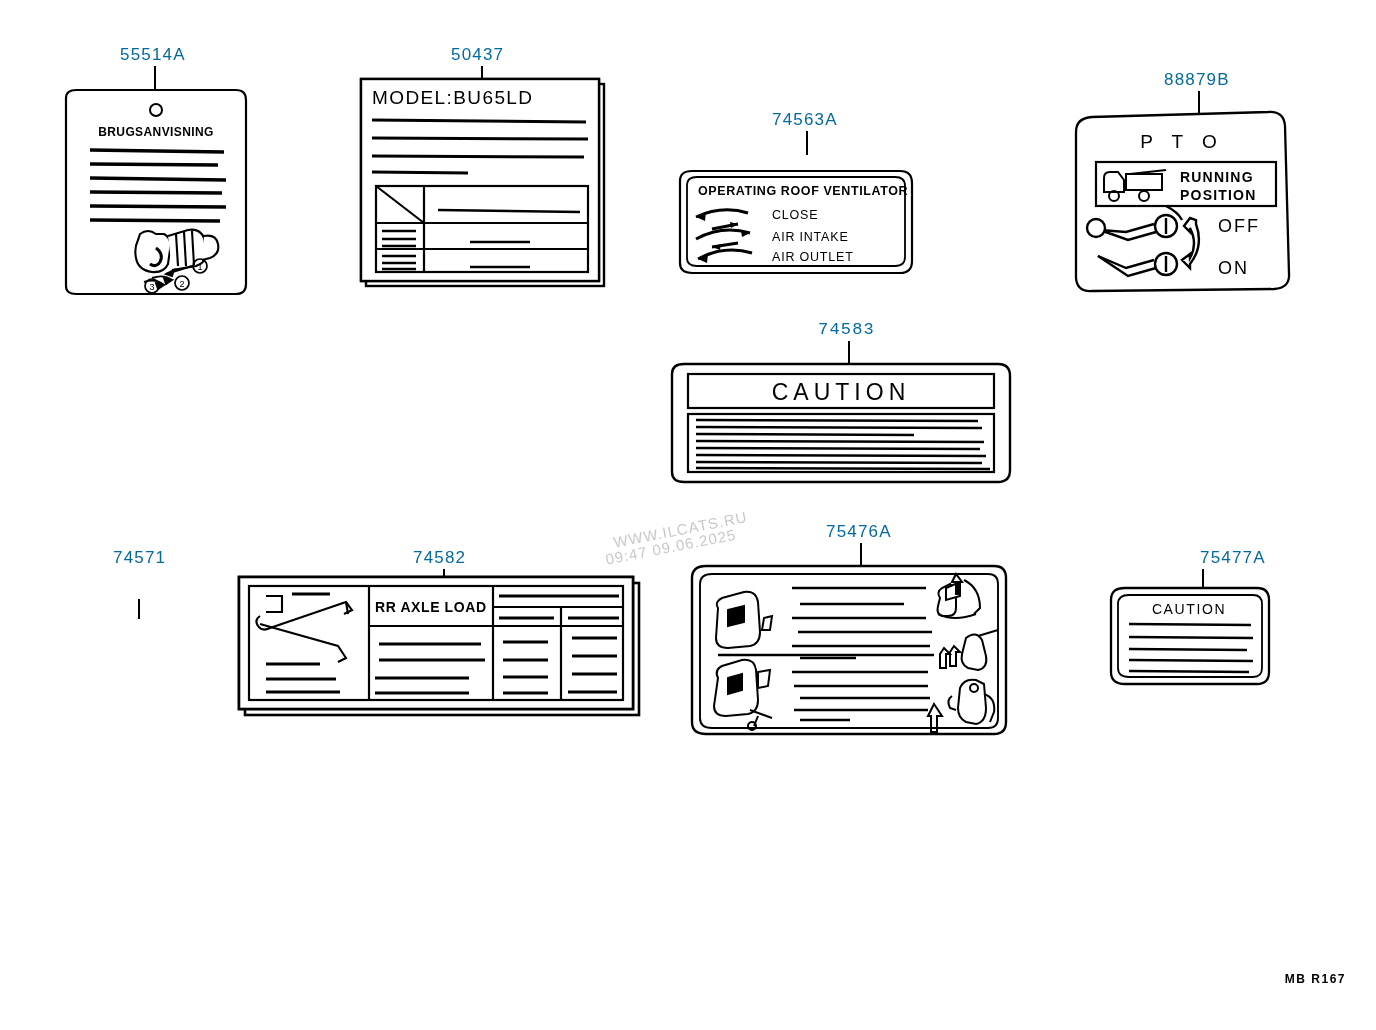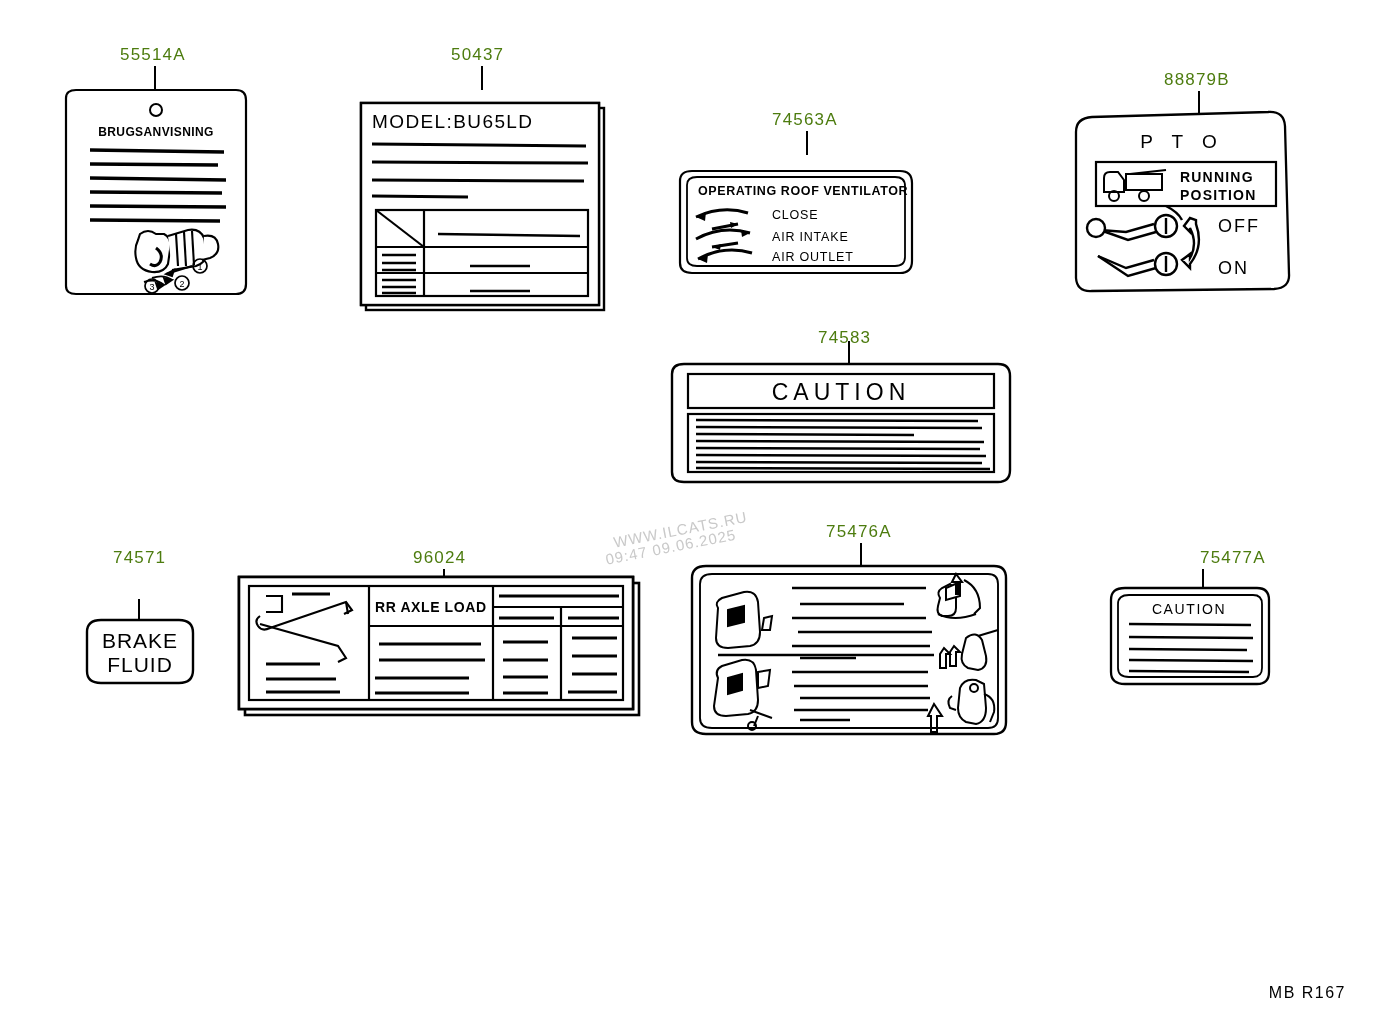--- a/index.html
+++ b/index.html
@@ -1,28 +1,28 @@
 <!DOCTYPE html>
 <html><head>
 <meta charset="utf-8">
 <style>
   html,body{margin:0;padding:0;background:#fff;}
   body{width:1376px;height:1030px;position:relative;overflow:hidden;
        font-family:"Liberation Sans",sans-serif;color:#000;}
   .stage{position:absolute;inset:0;}
   .part{position:absolute;}
-  .callout{position:absolute;font-size:17px;letter-spacing:1.2px;color:#4d7c0f;white-space:nowrap;}
+  .callout{position:absolute;font-size:17px;letter-spacing:1.2px;color:#0369a1;white-space:nowrap;}
   .leader{position:absolute;background:#000;width:1.6px;}
   svg{display:block;overflow:visible;}
   .ln{stroke:#000;fill:none;}
   .fillw{fill:#fff;stroke:#000;}
   .txt{font-family:"Liberation Sans",sans-serif;fill:#000;}
   .wm{position:absolute;color:#c9c9c9;font-size:15px;letter-spacing:1px;
       transform:rotate(-11deg);transform-origin:left top;white-space:nowrap;}
-  .figcode{position:absolute;right:30px;bottom:28px;font-size:16px;letter-spacing:1.5px;}
+  .figcode{position:absolute;right:30px;bottom:44px;font-size:12px;letter-spacing:1.5px;font-weight:bold;}
 </style>
 </head>
 <body>
 
 <div class="stage">
 
   <div class="callout" style="left:120px;top:45px;">55514A</div>
   <div class="leader" style="left:154px;top:66px;height:24px;"></div>
   <div class="part" style="left:60px;top:88px;">
     <svg width="190" height="215" viewBox="0 0 190 215">
@@ -61,21 +61,21 @@
         <circle cx="92" cy="198" r="7"></circle>
       </g>
       <text class="txt" x="140" y="182" text-anchor="middle" font-size="9">1</text>
       <text class="txt" x="122" y="199" text-anchor="middle" font-size="9">2</text>
       <text class="txt" x="92" y="202" text-anchor="middle" font-size="9">3</text>
     </svg>
   </div>
 
   <div class="callout" style="left:451px;top:45px;">50437</div>
   <div class="leader" style="left:481px;top:66px;height:24px;"></div>
-  <div class="part" style="left:358px;top:100px;">
+  <div class="part" style="left:358px;top:76px;">
     <svg width="250" height="215" viewBox="0 0 250 215">
       <rect class="fillw" stroke-width="2.4" x="3" y="3" width="238" height="202"></rect>
       <rect class="ln" stroke-width="2.4" x="8" y="8" width="238" height="202" fill="none"></rect>
       <rect class="fillw" stroke-width="2.4" x="3" y="3" width="238" height="202"></rect>
       <text class="txt" x="14" y="28" font-size="19" letter-spacing="1.4">MODEL:BU65LD</text>
       <g class="ln" stroke-width="3">
         <line x1="14" y1="44" x2="228" y2="46"></line>
         <line x1="14" y1="62" x2="230" y2="63"></line>
         <line x1="14" y1="80" x2="226" y2="81"></line>
         <line x1="14" y1="96" x2="110" y2="97"></line>
@@ -161,21 +161,21 @@
         <line x1="96" y1="148" x2="96" y2="164"></line>
       </g>
       <g class="ln" stroke-width="2.4" fill="#fff">
         <path d="M120 110 L114 118 L120 124 L120 120 Q128 136 120 150 L120 146 L112 152 L120 160 L120 156 Q134 138 126 116 L126 112 Z"></path>
       </g>
       <text class="txt" x="148" y="124" font-size="18" letter-spacing="2">OFF</text>
       <text class="txt" x="148" y="166" font-size="18" letter-spacing="2">ON</text>
     </svg>
   </div>
 
-  <div class="callout" style="left:818px;top:328px;">74583</div>
+  <div class="callout" style="left:818px;top:320px;font-family:Liberation Mono, monospace;">74583</div>
   <div class="leader" style="left:848px;top:341px;height:24px;"></div>
   <div class="part" style="left:668px;top:360px;">
     <svg width="350" height="132" viewBox="0 0 350 132">
       <path class="fillw" stroke-width="2.4" d="M4 14 Q4 4 16 4 L330 4 Q342 4 342 16 L342 110 Q342 122 330 122 L16 122 Q4 122 4 112 Z"></path>
       <rect class="ln" stroke-width="2.2" x="20" y="14" width="306" height="34" fill="none"></rect>
       <text class="txt" x="173" y="40" text-anchor="middle" font-size="23" letter-spacing="5">CAUTION</text>
       <rect class="ln" stroke-width="2.2" x="20" y="54" width="306" height="58" fill="none"></rect>
       <g class="ln" stroke-width="2.6">
         <line x1="28" y1="60" x2="310" y2="61"></line>
         <line x1="28" y1="67" x2="314" y2="68"></line>
@@ -184,29 +184,22 @@
         <line x1="28" y1="88" x2="312" y2="89"></line>
         <line x1="28" y1="95" x2="318" y2="96"></line>
         <line x1="28" y1="102" x2="314" y2="103"></line>
         <line x1="28" y1="108" x2="322" y2="109"></line>
       </g>
     </svg>
   </div>
 
   <div class="callout" style="left:113px;top:548px;">74571</div>
   <div class="leader" style="left:138px;top:599px;height:20px;"></div>
-  <div class="part" style="left:83px;top:616px;">
-    <svg width="115" height="72" viewBox="0 0 115 72">
-      <path class="fillw" stroke-width="2.4" d="M4 16 Q4 4 18 4 L96 4 Q110 4 110 17 L110 54 Q110 67 96 67 L18 67 Q4 67 4 55 Z"></path>
-      <text class="txt" x="57" y="32" text-anchor="middle" font-size="21" letter-spacing="1">BRAKE</text>
-      <text class="txt" x="57" y="56" text-anchor="middle" font-size="21" letter-spacing="1">FLUID</text>
-    </svg>
-  </div>
-
-  <div class="callout" style="left:413px;top:548px;">96024</div>
+
+  <div class="callout" style="left:413px;top:548px;">74582</div>
   <div class="leader" style="left:443px;top:569px;height:22px;"></div>
   <div class="part" style="left:236px;top:574px;">
     <svg width="404" height="146" viewBox="0 0 404 146">
       <rect class="fillw" stroke-width="2.6" x="3" y="3" width="394" height="132"></rect>
       <rect class="ln" stroke-width="2.6" x="9" y="9" width="394" height="132" fill="none"></rect>
       <rect class="fillw" stroke-width="2.6" x="3" y="3" width="394" height="132"></rect>
       <g class="ln" stroke-width="2.2" fill="none">
         <rect x="13" y="12" width="374" height="114"></rect>
         <line x1="133" y1="12" x2="133" y2="126"></line>
         <line x1="257" y1="12" x2="257" y2="126"></line>

